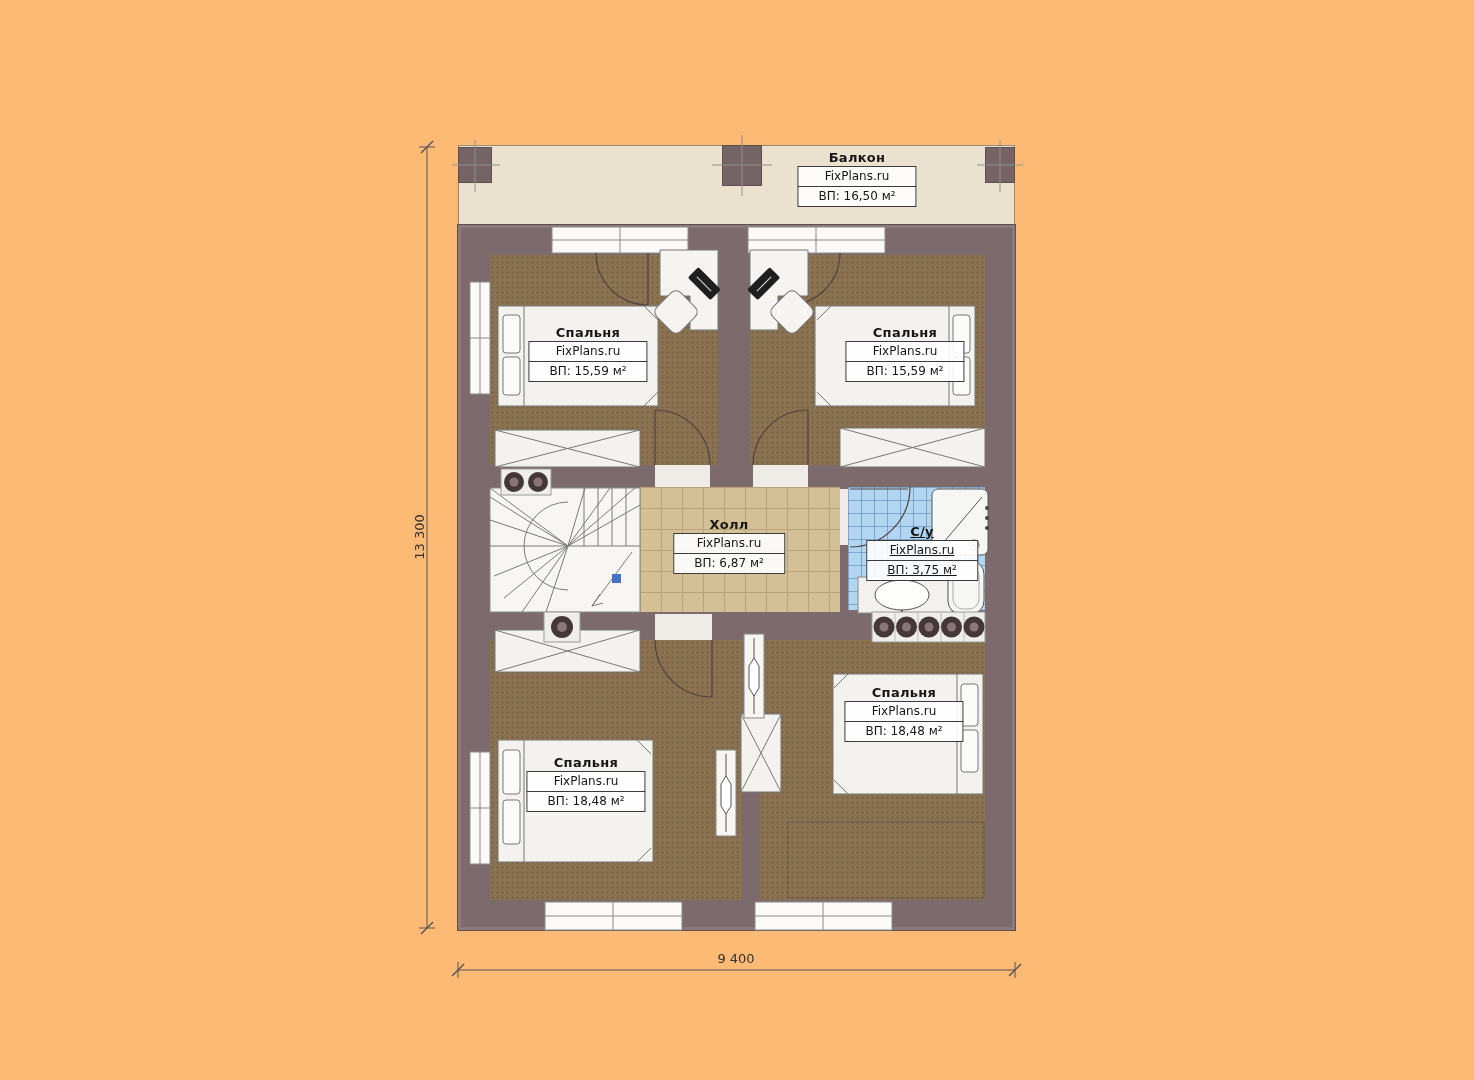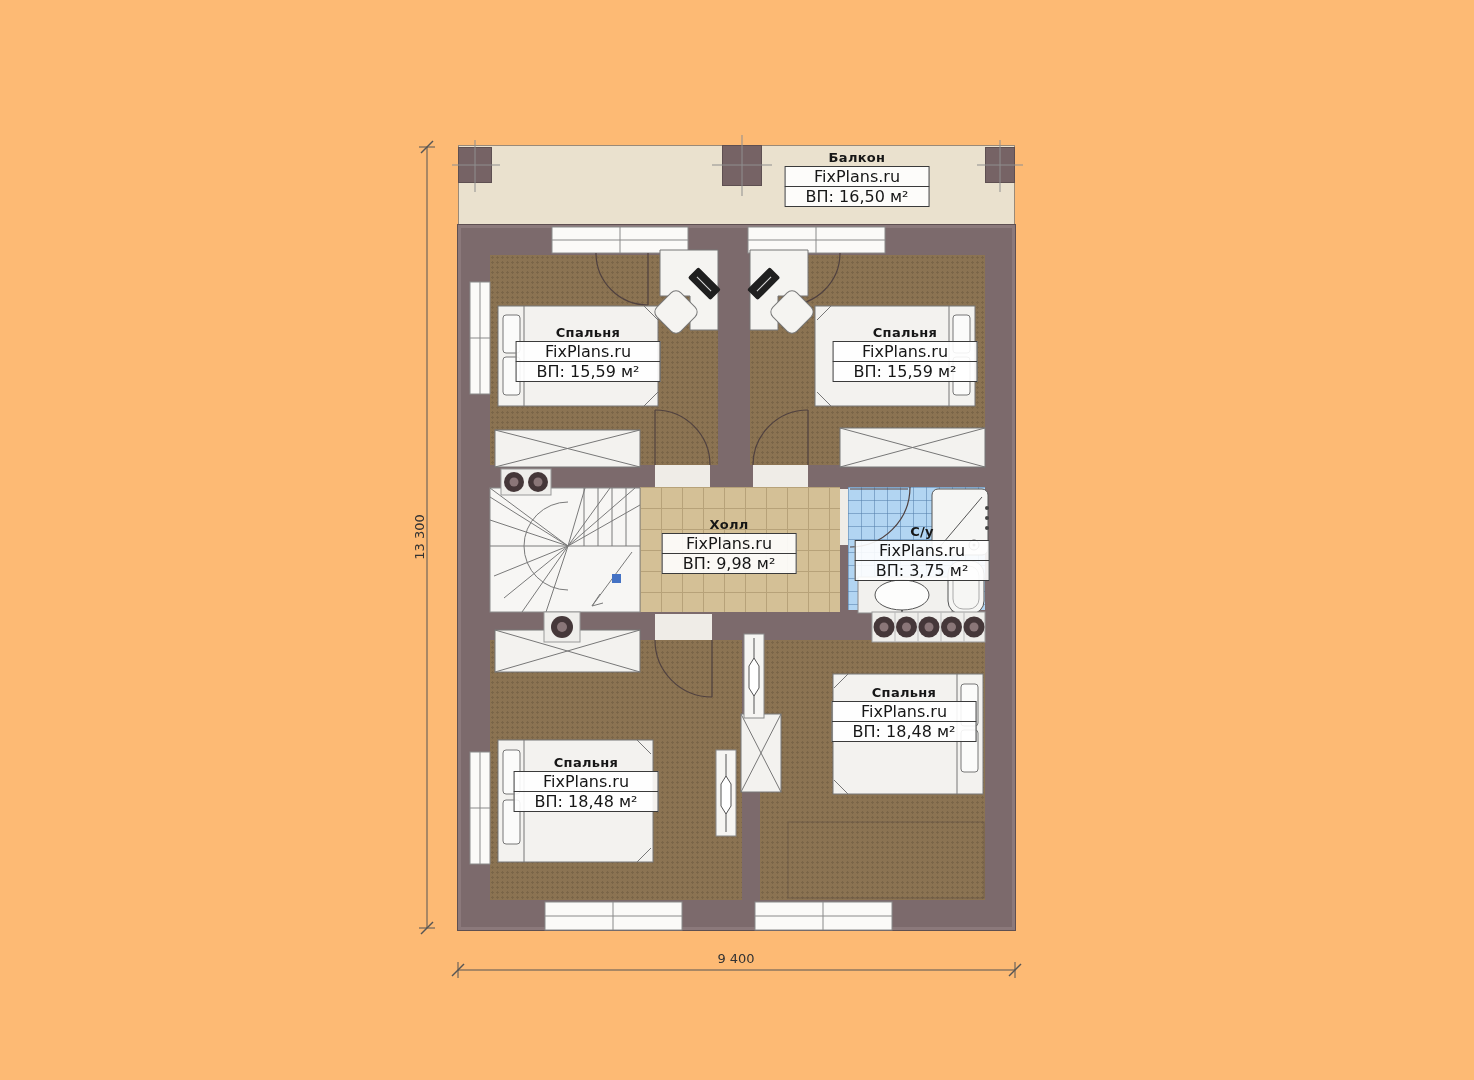--- a/index.html
+++ b/index.html
@@ -19,21 +19,21 @@
     background-size:21px 21px;}
   .floor-bath{background-color:#b2d5f2;
     background-image:linear-gradient(rgba(86,128,172,.55) 1px, transparent 1px),
                      linear-gradient(90deg,rgba(86,128,172,.55) 1px, transparent 1px);
     background-size:13px 13px;}
   .opening{background:#efece7;}
   
   .label-block{position:absolute;transform:translateX(-50%);text-align:center;color:#161616;z-index:30;}
   .room-title{font-weight:bold;font-size:13px;letter-spacing:.3px;margin-bottom:2px;white-space:nowrap;}
   .label-box{display:block;border:1px solid #3a3a3a;background:rgba(255,255,255,.9);
-             font-size:16px;line-height:17px;padding:1px 20px;margin-top:-1px;white-space:nowrap;}
+             font-size:12px;line-height:17px;padding:1px 20px;margin-top:-1px;white-space:nowrap;}
   .dim-label{position:absolute;font-size:13px;color:#333;z-index:30;white-space:nowrap;}
   svg.linework{position:absolute;left:0;top:0;z-index:20;pointer-events:none;}
 </style>
 </head>
 <body>
 
 <div class="canvas">
 
   <div class="abs balcony" style="left:458px;top:145px;width:557px;height:80px;"></div>
   <div class="abs pillar" style="left:458px;top:147px;width:34px;height:36px;"></div>
@@ -263,24 +263,24 @@
 
   <div class="label-block" style="left:905px;top:325px;">
     <div class="room-title">Спальня</div>
     <span class="label-box">FixPlans.ru</span>
     <span class="label-box">ВП: 15,59 м²</span>
   </div>
 
   <div class="label-block" style="left:729px;top:517px;text-align:center;">
     <div class="room-title">Холл</div>
     <span class="label-box">FixPlans.ru</span>
-    <span class="label-box">ВП: 9,98 м²</span>
-  </div>
-
-  <div class="label-block" style="left:922px;top:524px;">
+    <span class="label-box">ВП: 6,87 м²</span>
+  </div>
+
+  <div class="label-block" style="left:922px;top:524px;text-decoration:underline;">
     <div class="room-title">С/у</div>
     <span class="label-box">FixPlans.ru</span>
     <span class="label-box">ВП: 3,75 м²</span>
   </div>
 
   <div class="label-block" style="left:586px;top:755px;">
     <div class="room-title">Спальня</div>
     <span class="label-box">FixPlans.ru</span>
     <span class="label-box">ВП: 18,48 м²</span>
   </div>

